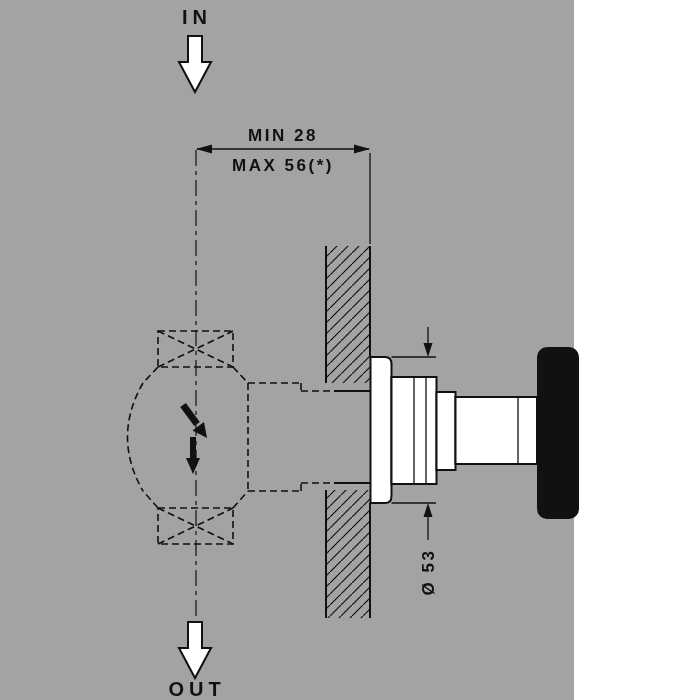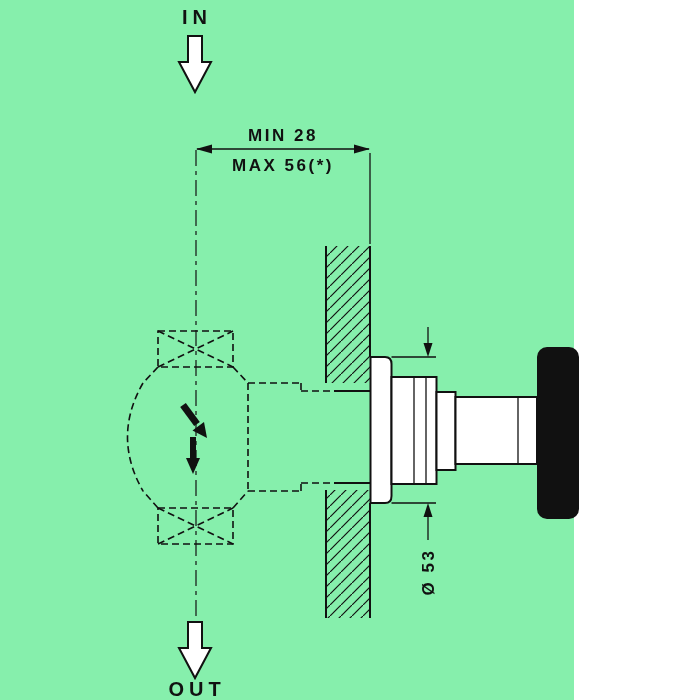--- a/index.html
+++ b/index.html
@@ -4,21 +4,21 @@
 <style>
   html, body {
     margin: 0;
     padding: 0;
     background: #ffffff;
   }
   .canvas {
     position: relative;
     width: 574px;
     height: 700px;
-    background: #86efac;
+    background: #a3a3a3;
     font-family: "Liberation Sans", sans-serif;
   }
   svg { display: block; }
   .lbl {
     font-family: "Liberation Sans", sans-serif;
     font-weight: 700;
     fill: #111111;
   }
   .lbl-big   { font-size: 20px; letter-spacing: 5px; }
   .lbl-dim   { font-size: 17px; letter-spacing: 2.5px; }

